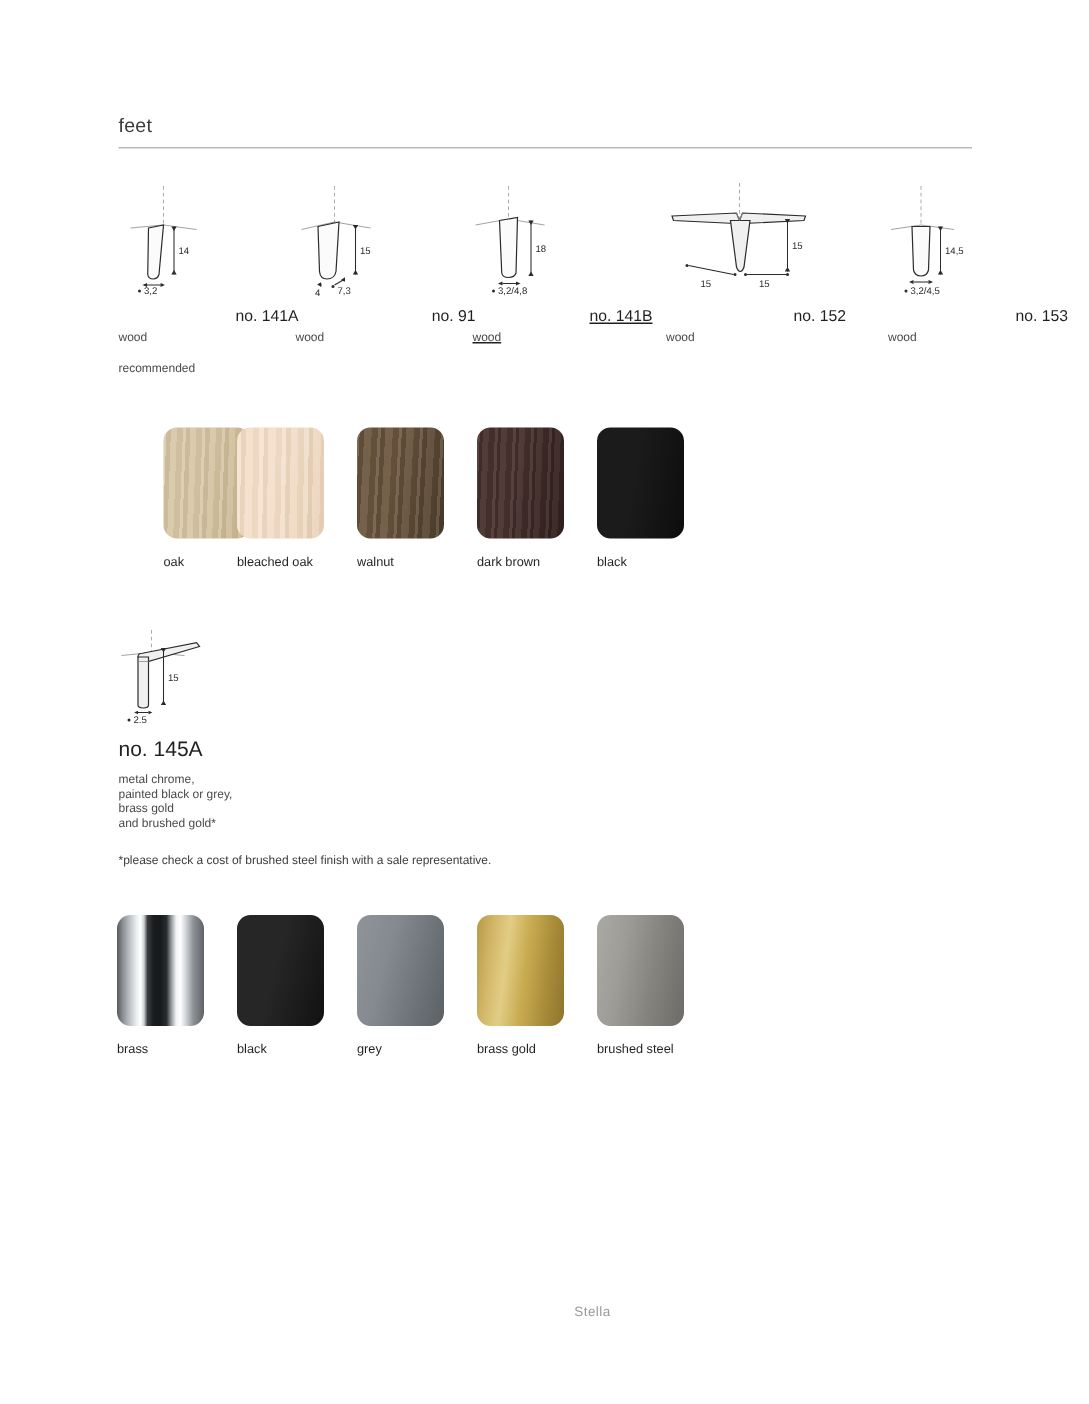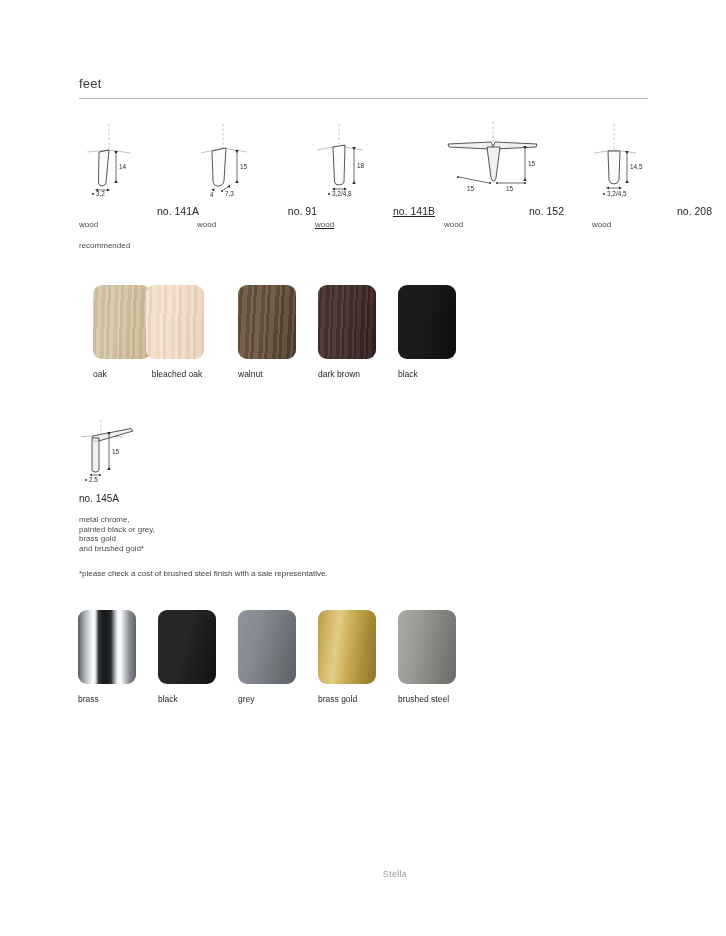--- a/index.html
+++ b/index.html
@@ -125,21 +125,21 @@
     left: 79px;
     top: 420px;
     width: 250px;
   }
   .b145-draw {
     width: 110px;
     height: 62px;
     position: relative;
   }
   .b145-name {
-    font-size: 10px;
+    font-size: 14px;
     color: #231f20;
     line-height: 14px;
     margin-top: 10px;
   }
   .b145-desc {
     font-size: 8px;
     color: #4a4a4a;
     line-height: 9.6px;
     margin-top: 9px;
   }
@@ -316,37 +316,37 @@
           <path class="dot" d="M33.2,63 l3.6,0 l-1.8,-3 z"></path>
           <text class="dimtext" x="38" y="49">14,5</text>
           <line class="ln" x1="17" y1="68" x2="27" y2="68"></line>
           <path class="dot" d="M17,66.6 l0,2.8 l-3,-1.4 z"></path>
           <path class="dot" d="M27,66.6 l0,2.8 l3,-1.4 z"></path>
           <circle class="dot" cx="12" cy="74" r="1"></circle>
           <text class="dimtext" x="15" y="76">3,2/4,5</text>
         </svg>
       </div>
       <div class="foot-caption">
-        <div class="foot-name">no. 208</div>
+        <div class="foot-name">no. 153</div>
         <div class="foot-material">wood</div>
       </div>
     </div>
 
   </div>
 
   <div class="swatch-row" id="wood-row" style="top:285px;">
 
-    <div class="swatch-item" id="wood-0" style="left: 62px; padding-left: 31px;">
+    <div class="swatch-item" id="wood-0" style="left: 78px; padding-left: 31px;">
       <div class="swatch-chip" id="wood-chip-0" style="background: linear-gradient(100deg, rgb(214, 197, 163) 0%, rgb(214, 197, 163) 42%, rgb(200, 180, 141) 100%);">
         <div class="grain" id="wood-grain-0" style="background: repeating-linear-gradient(92deg, rgba(255, 255, 255, 0.18) 0px, rgba(255, 255, 255, 0.18) 2px, rgba(0, 0, 0, 0.05) 2px, rgba(0, 0, 0, 0.05) 5px, rgba(255, 255, 255, 0.1) 5px, rgba(255, 255, 255, 0.1) 9px, rgba(0, 0, 0, 0.03) 9px, rgba(0, 0, 0, 0.03) 13px);"></div>
       </div>
       <div class="swatch-label">oak</div>
     </div>
 
-    <div class="swatch-item" id="wood-1" style="left: 146px; text-align: center;">
+    <div class="swatch-item" id="wood-1" style="left: 158px;">
       <div class="swatch-chip" id="wood-chip-1" style="background: linear-gradient(100deg, rgb(243, 220, 198) 0%, rgb(243, 220, 198) 42%, rgb(232, 207, 181) 100%);">
         <div class="grain" id="wood-grain-1" style="background: repeating-linear-gradient(91deg, rgba(255, 255, 255, 0.25) 0px, rgba(255, 255, 255, 0.25) 3px, rgba(0, 0, 0, 0.04) 3px, rgba(0, 0, 0, 0.04) 6px, rgba(255, 255, 255, 0.14) 6px, rgba(255, 255, 255, 0.14) 11px, rgba(0, 0, 0, 0.02) 11px, rgba(0, 0, 0, 0.02) 15px);"></div>
       </div>
       <div class="swatch-label">bleached oak</div>
     </div>
 
     <div class="swatch-item" id="wood-2" style="left: 238px;">
       <div class="swatch-chip" id="wood-chip-2" style="background: linear-gradient(100deg, rgb(109, 87, 64) 0%, rgb(109, 87, 64) 42%, rgb(80, 64, 46) 100%);">
         <div class="grain" id="wood-grain-2" style="background: repeating-linear-gradient(93deg, rgba(255, 255, 255, 0.1) 0px, rgba(255, 255, 255, 0.1) 2px, rgba(0, 0, 0, 0.13) 2px, rgba(0, 0, 0, 0.13) 5px, rgba(255, 255, 255, 0.06) 5px, rgba(255, 255, 255, 0.06) 10px, rgba(0, 0, 0, 0.09) 10px, rgba(0, 0, 0, 0.09) 14px);"></div>
       </div>

